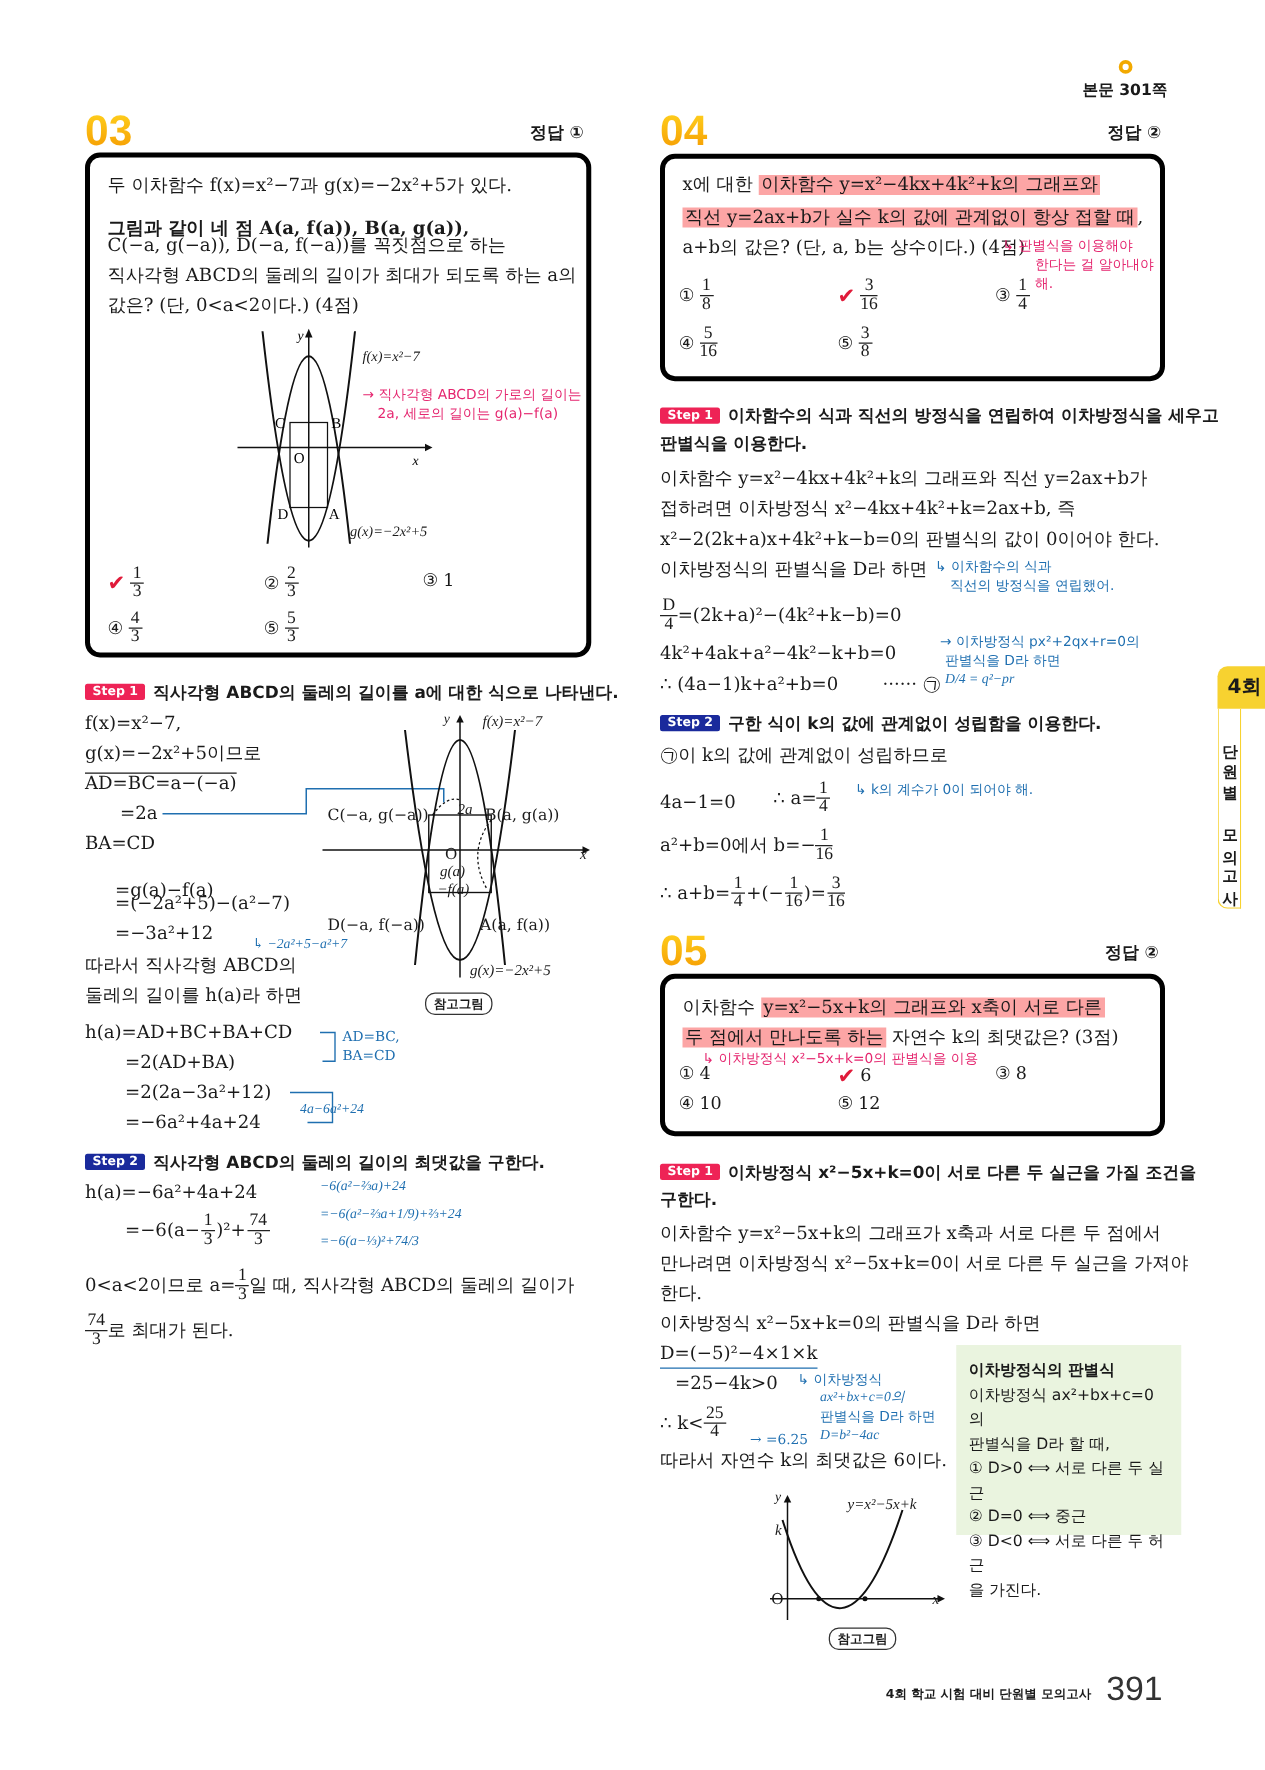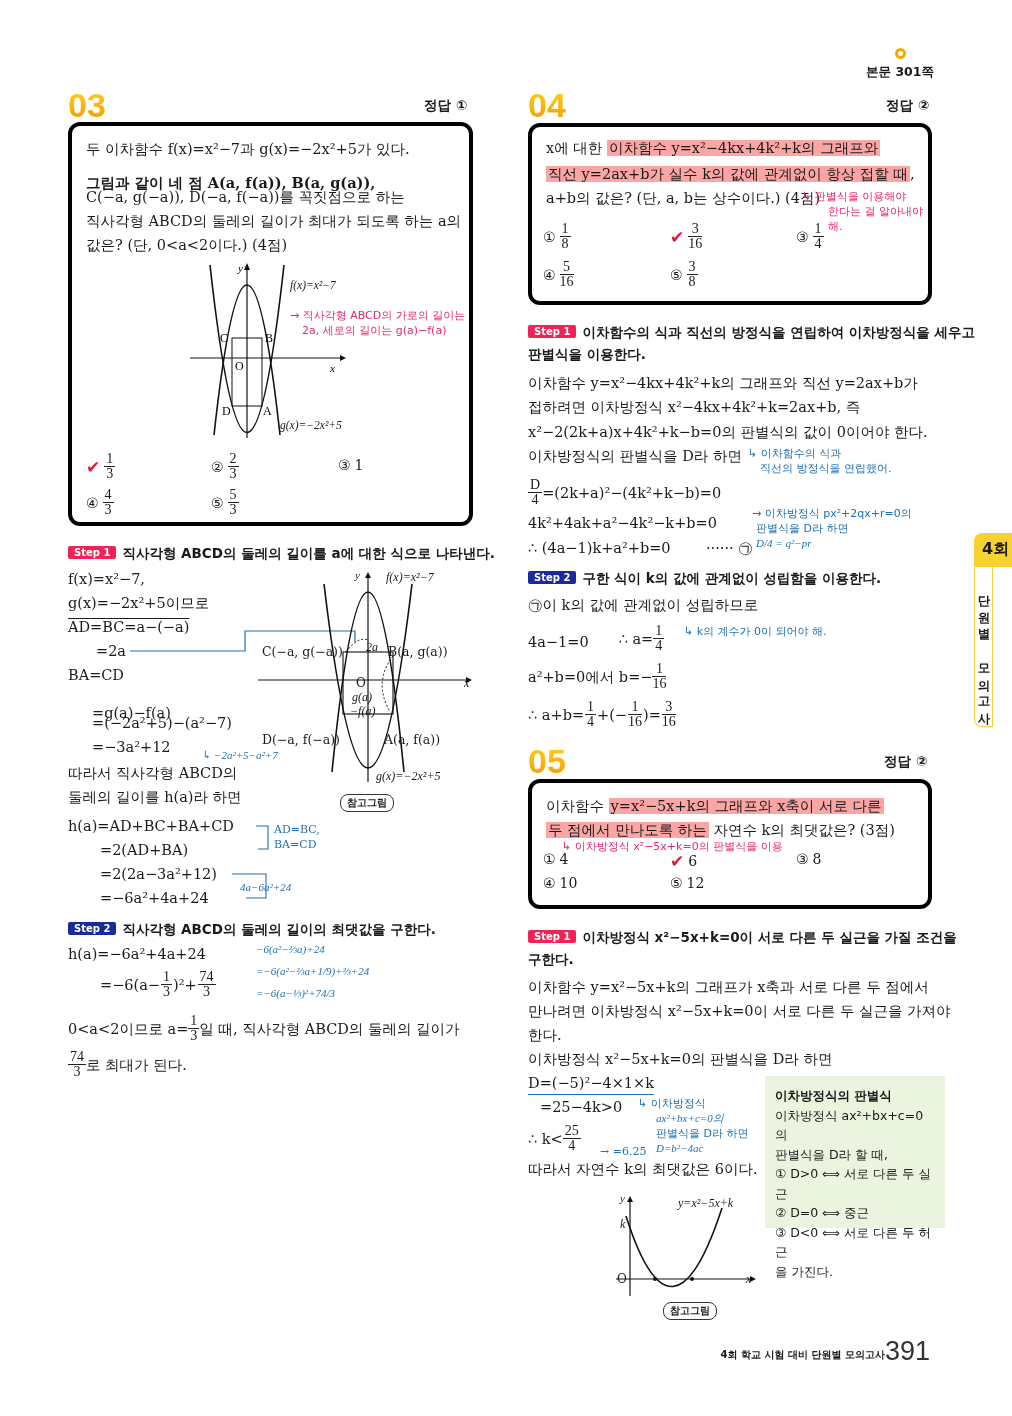--- a/index.html
+++ b/index.html
@@ -45,21 +45,21 @@
   .tab { position: absolute; right: 0; top: 533px; width: 38px; }
   .tab-top { background: #f7d230; height: 34px; border-radius: 8px 0 0 0; font-weight: bold; font-size: 16px; padding: 6px 0 0 8px; }
   .tab-body { border: 1px solid #f7d230; border-top: none; height: 160px; border-radius: 0 0 0 8px; font-size: 12.5px; font-weight: bold;
               writing-mode: vertical-rl; text-orientation: upright; padding: 14px 0 0 0; letter-spacing: 4px; display: flex; align-items: flex-start; justify-content: center; }
 
   .tipbox { position: absolute; background: #eaf4df; left: 765px; top: 1076px; width: 180px; height: 152px; padding: 10px 10px; font-size: 12.5px; line-height: 19.5px; }
   .tipbox .title { font-weight: bold; }
 
   .ref-badge { position: absolute; font-size: 10px; font-weight: bold; border: 1px solid #333; border-radius: 8px; padding: 1px 6px; }
 
-  .footer { position: absolute; top: 1336px; right: 82px; display: flex; align-items: flex-end; }
+  .footer { position: absolute; top: 1336px; right: 82px; display: flex; align-items: flex-end; gap: 12px; }
   .footer .ft { font-size: 10px; font-weight: bold; padding-bottom: 5px; }
   .footer .pg { font-family: "Liberation Sans", sans-serif; font-size: 27px; font-weight: 300; color: #333; }
   svg { position: absolute; overflow: visible; }
   svg text { font-family: "Liberation Serif", serif; }
 </style>
 </head>
 <body>
 
 <div class="abs page-ref">
   <span class="dot"></span>

